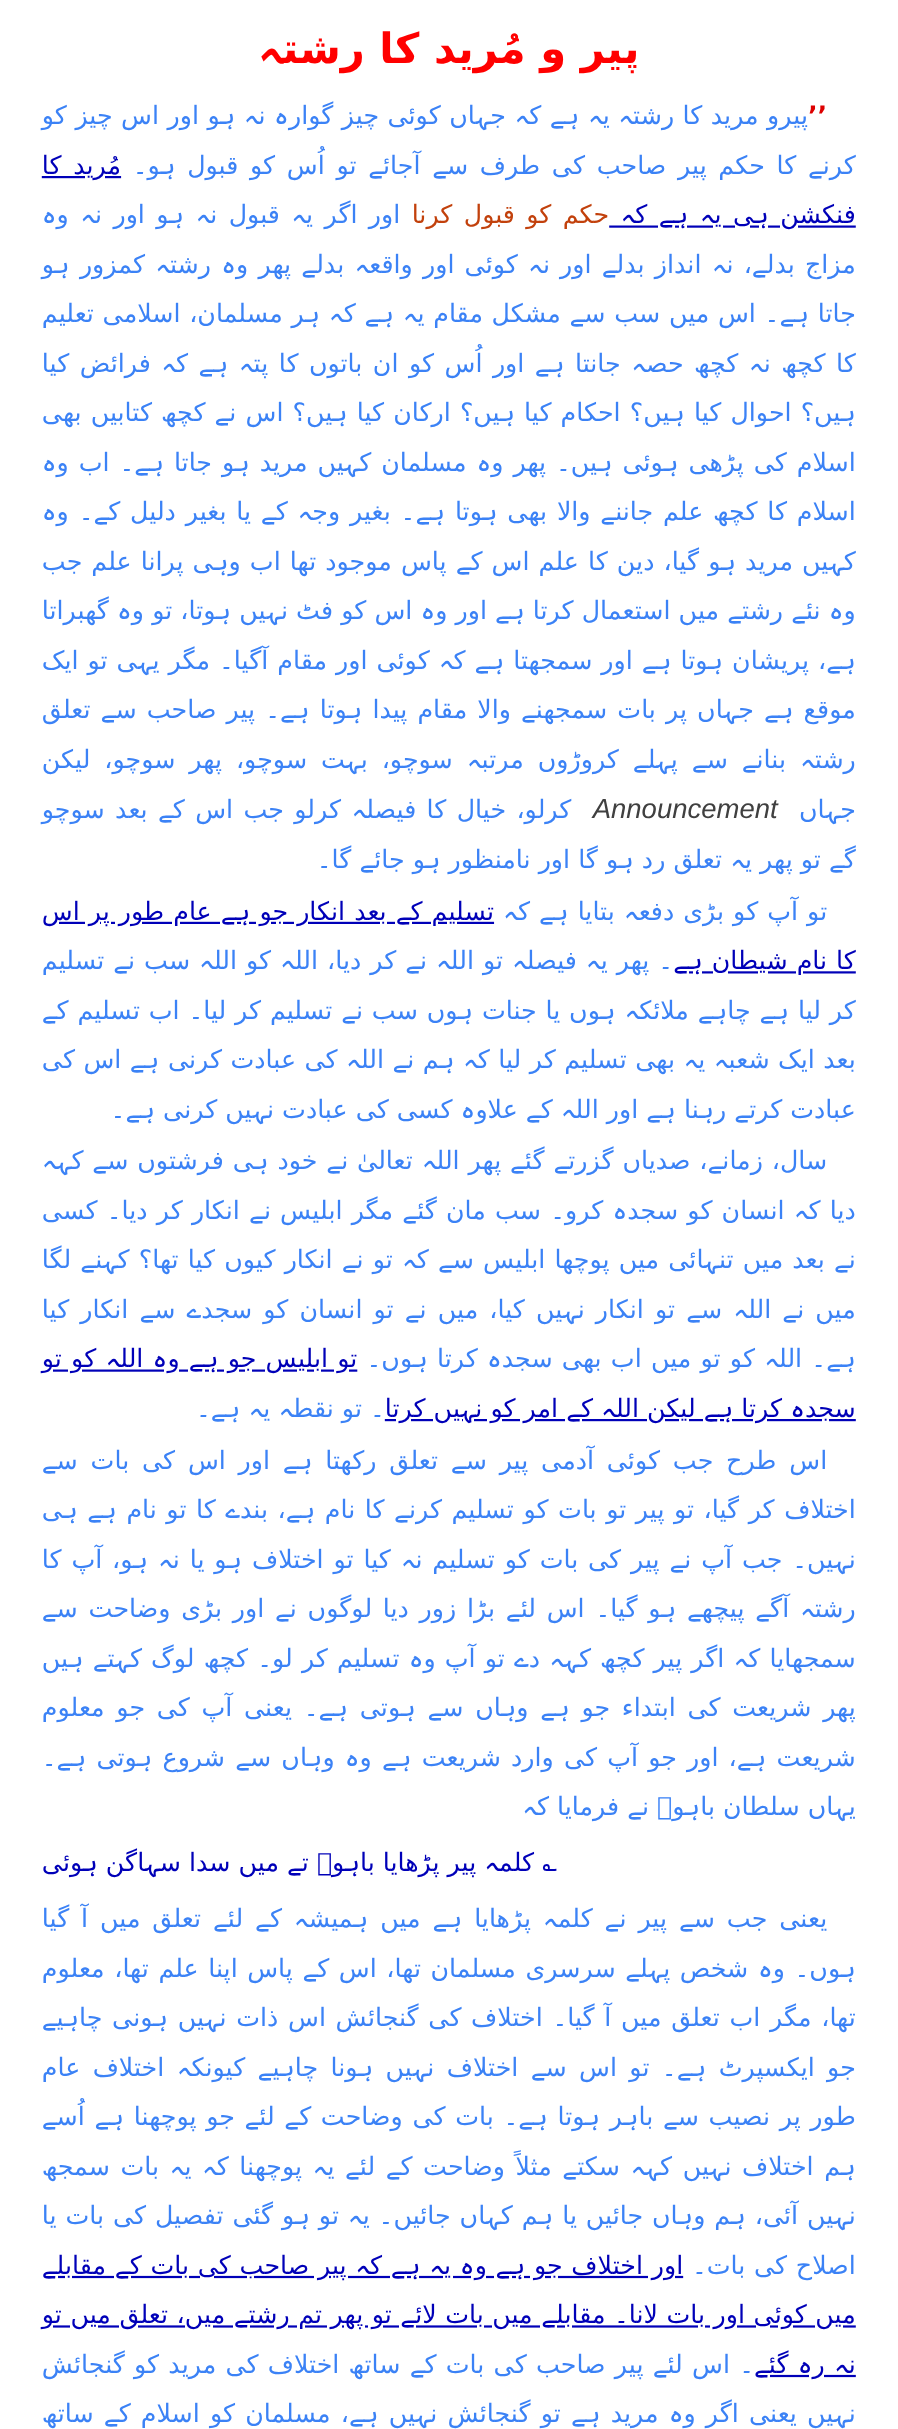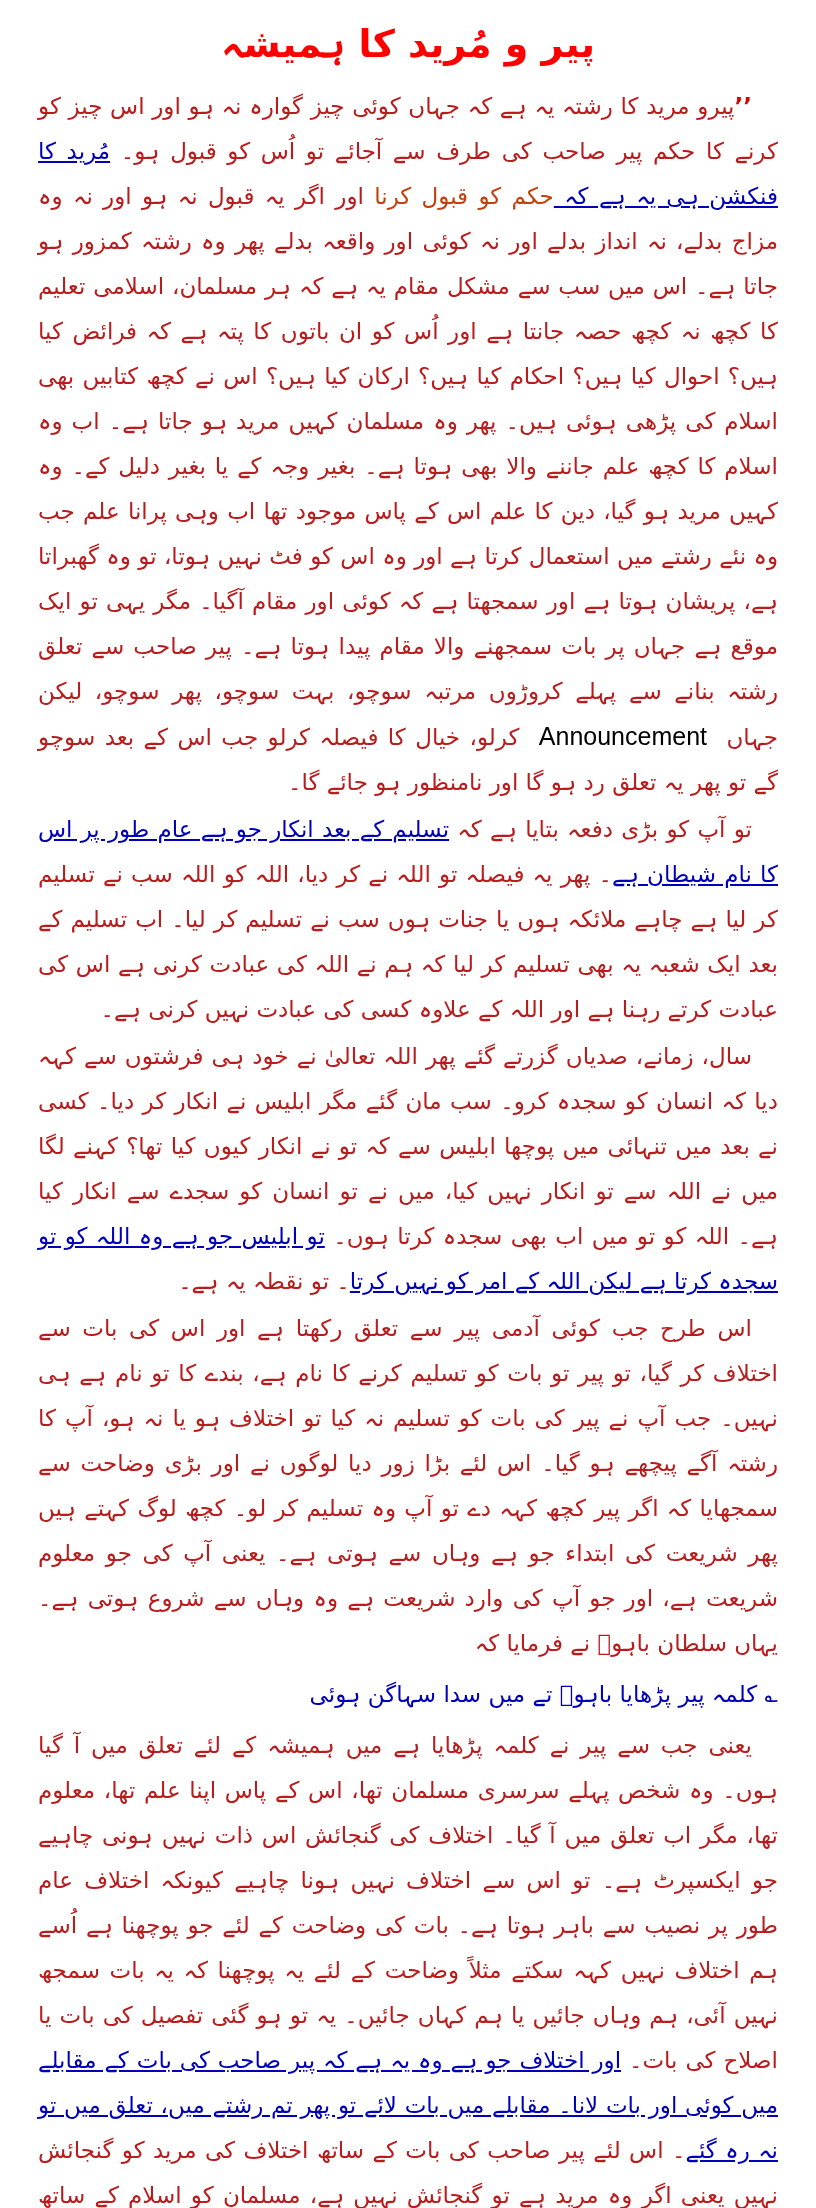--- a/index.html
+++ b/index.html
@@ -12,39 +12,39 @@
     font-family:"DejaVu Serif","DejaVu Sans",serif;
   }
 
   .article{
     direction:rtl;text-align:justify;color:#000000;
     padding:0 38px;font-size:23px;line-height:45px;
     font-family:"DejaVu Sans",sans-serif;
   }
   .article p{margin:0 0 2px 0;}
   .article p.normal{text-indent:26px;}
-  .article p.verse{text-align:right;text-indent:0;margin:6px 0;}
+  .article p.verse{text-align:left;text-indent:0;margin:6px 0;}
 
-  .run.black{color:#b91c1c;}
+  .run.black{color:#3b82f6;}
   .run.red{color:#dd0000;font-weight:bold;}
   .run.blue{color:#0000b8;text-decoration:underline;}
   .run.blue-plain{color:#0000b8;}
   .run.lblue{color:#c2410c;}
   .run.link{
-    color:#000000;direction:ltr;unicode-bidi:embed;
+    color:#404040;direction:ltr;unicode-bidi:embed;
     font-family:"Liberation Sans",sans-serif;font-size:25px;
-    padding:0 10px;cursor:pointer;
+    padding:0 10px;cursor:pointer;font-style:italic;
   }
 </style>
 </head>
 <body>
 
 <div class="page">
 
-  <div class="title">پیر و مُرید کا ہمیشہ</div>
+  <div class="title">پیر و مُرید کا رشتہ</div>
 
   <div class="article">
       <p class="normal"><span class="run red">’’</span><span class="run black">پیرو مرید کا رشتہ یہ ہے کہ جہاں کوئی چیز گوارہ نہ ہو اور اس چیز کو کرنے کا حکم پیر صاحب کی طرف سے آجائے تو اُس کو قبول ہو۔ </span><span class="run blue">مُرید کا فنکشن ہی یہ ہے کہ </span><span class="run lblue">حکم کو قبول کرنا</span><span class="run black"> اور اگر یہ قبول نہ ہو اور نہ وہ مزاج بدلے، نہ انداز بدلے اور نہ کوئی اور واقعہ بدلے پھر وہ رشتہ کمزور ہو جاتا ہے۔ اس میں سب سے مشکل مقام یہ ہے کہ ہر مسلمان، اسلامی تعلیم کا کچھ نہ کچھ حصہ جانتا ہے اور اُس کو ان باتوں کا پتہ ہے کہ فرائض کیا ہیں؟ احوال کیا ہیں؟ احکام کیا ہیں؟ ارکان کیا ہیں؟ اس نے کچھ کتابیں بھی اسلام کی پڑھی ہوئی ہیں۔ پھر وہ مسلمان کہیں مرید ہو جاتا ہے۔ اب وہ اسلام کا کچھ علم جاننے والا بھی ہوتا ہے۔ بغیر وجہ کے یا بغیر دلیل کے۔ وہ کہیں مرید ہو گیا، دین کا علم اس کے پاس موجود تھا اب وہی پرانا علم جب وہ نئے رشتے میں استعمال کرتا ہے اور وہ اس کو فٹ نہیں ہوتا، تو وہ گھبراتا ہے، پریشان ہوتا ہے اور سمجھتا ہے کہ کوئی اور مقام آگیا۔ مگر یہی تو ایک موقع ہے جہاں پر بات سمجھنے والا مقام پیدا ہوتا ہے۔ پیر صاحب سے تعلق رشتہ بنانے سے پہلے کروڑوں مرتبہ سوچو، بہت سوچو، پھر سوچو، لیکن جہاں </span><span class="run link">Announcement</span><span class="run black"> کرلو، خیال کا فیصلہ کرلو جب اس کے بعد سوچو گے تو پھر یہ تعلق رد ہو گا اور نامنظور ہو جائے گا۔</span></p>
       <p class="normal"><span class="run black">تو آپ کو بڑی دفعہ بتایا ہے کہ </span><span class="run blue">تسلیم کے بعد انکار جو ہے عام طور پر اس کا نام شیطان ہے</span><span class="run black">۔ پھر یہ فیصلہ تو اللہ نے کر دیا، اللہ کو اللہ سب نے تسلیم کر لیا ہے چاہے ملائکہ ہوں یا جنات ہوں سب نے تسلیم کر لیا۔ اب تسلیم کے بعد ایک شعبہ یہ بھی تسلیم کر لیا کہ ہم نے اللہ کی عبادت کرنی ہے اس کی عبادت کرتے رہنا ہے اور اللہ کے علاوہ کسی کی عبادت نہیں کرنی ہے۔</span></p>
       <p class="normal"><span class="run black">سال، زمانے، صدیاں گزرتے گئے پھر اللہ تعالیٰ نے خود ہی فرشتوں سے کہہ دیا کہ انسان کو سجدہ کرو۔ سب مان گئے مگر ابلیس نے انکار کر دیا۔ کسی نے بعد میں تنہائی میں پوچھا ابلیس سے کہ تو نے انکار کیوں کیا تھا؟ کہنے لگا میں نے اللہ سے تو انکار نہیں کیا، میں نے تو انسان کو سجدے سے انکار کیا ہے۔ اللہ کو تو میں اب بھی سجدہ کرتا ہوں۔ </span><span class="run blue">تو ابلیس جو ہے وہ اللہ کو تو سجدہ کرتا ہے لیکن اللہ کے امر کو نہیں کرتا</span><span class="run black">۔ تو نقطہ یہ ہے۔</span></p>
       <p class="normal"><span class="run black">اس طرح جب کوئی آدمی پیر سے تعلق رکھتا ہے اور اس کی بات سے اختلاف کر گیا، تو پیر تو بات کو تسلیم کرنے کا نام ہے، بندے کا تو نام ہے ہی نہیں۔ جب آپ نے پیر کی بات کو تسلیم نہ کیا تو اختلاف ہو یا نہ ہو، آپ کا رشتہ آگے پیچھے ہو گیا۔ اس لئے بڑا زور دیا لوگوں نے اور بڑی وضاحت سے سمجھایا کہ اگر پیر کچھ کہہ دے تو آپ وہ تسلیم کر لو۔ کچھ لوگ کہتے ہیں پھر شریعت کی ابتداء جو ہے وہاں سے ہوتی ہے۔ یعنی آپ کی جو معلوم شریعت ہے، اور جو آپ کی وارد شریعت ہے وہ وہاں سے شروع ہوتی ہے۔ یہاں سلطان باہوؒ نے فرمایا کہ</span></p>
       <p class="verse"><span class="run blue-plain">؎ کلمہ پیر پڑھایا باہوؒ تے میں سدا سہاگن ہوئی</span></p>
       <p class="normal"><span class="run black">یعنی جب سے پیر نے کلمہ پڑھایا ہے میں ہمیشہ کے لئے تعلق میں آ گیا ہوں۔ وہ شخص پہلے سرسری مسلمان تھا، اس کے پاس اپنا علم تھا، معلوم تھا، مگر اب تعلق میں آ گیا۔ اختلاف کی گنجائش اس ذات نہیں ہونی چاہیے جو ایکسپرٹ ہے۔ تو اس سے اختلاف نہیں ہونا چاہیے کیونکہ اختلاف عام طور پر نصیب سے باہر ہوتا ہے۔ بات کی وضاحت کے لئے جو پوچھنا ہے اُسے ہم اختلاف نہیں کہہ سکتے مثلاً وضاحت کے لئے یہ پوچھنا کہ یہ بات سمجھ نہیں آئی، ہم وہاں جائیں یا ہم کہاں جائیں۔ یہ تو ہو گئی تفصیل کی بات یا اصلاح کی بات۔ </span><span class="run blue">اور اختلاف جو ہے وہ یہ ہے کہ پیر صاحب کی بات کے مقابلے میں کوئی اور بات لانا۔ مقابلے میں بات لائے تو پھر تم رشتے میں، تعلق میں تو نہ رہ گئے</span><span class="run black">۔ اس لئے پیر صاحب کی بات کے ساتھ اختلاف کی مرید کو گنجائش نہیں یعنی اگر وہ مرید ہے تو گنجائش نہیں ہے، مسلمان کو اسلام کے ساتھ اختلاف کی گنجائش نہیں ہے، اولاد کو والدین کی بات کے ساتھ اختلاف کی گنجائش نہیں ہے، یعنی کہ تقدس میں یا تقدیس میں جو مرتبہ تسلیم کر جائے اُس کے ساتھ اختلاف کی گنجائش نہیں ہے۔ مطلب یہ ہے کہ اللہ اور اللہ کے حبیب ﷺ کی کوئی بات اگر آپ کو سمجھ نہ آئے تو اختلاف کی گنجائش نہیں ہے۔ یا پھر یہ کہہ دیا جائے کہ تمہارے لئے یہ کڑوی دوائی بہتر ہے اور تمہارے لئے شہد بہتر نہیں ہے تو وہ جانے اور اس کا کام جانے۔ تسلیم کرنے والا مُرید جو ہے اس کا کام پیر صاحب کو تسلیم کرنا ہے اُس کے لئے اختلاف کی گنجائش نہیں ہے۔</span></p>
     </div>
 

